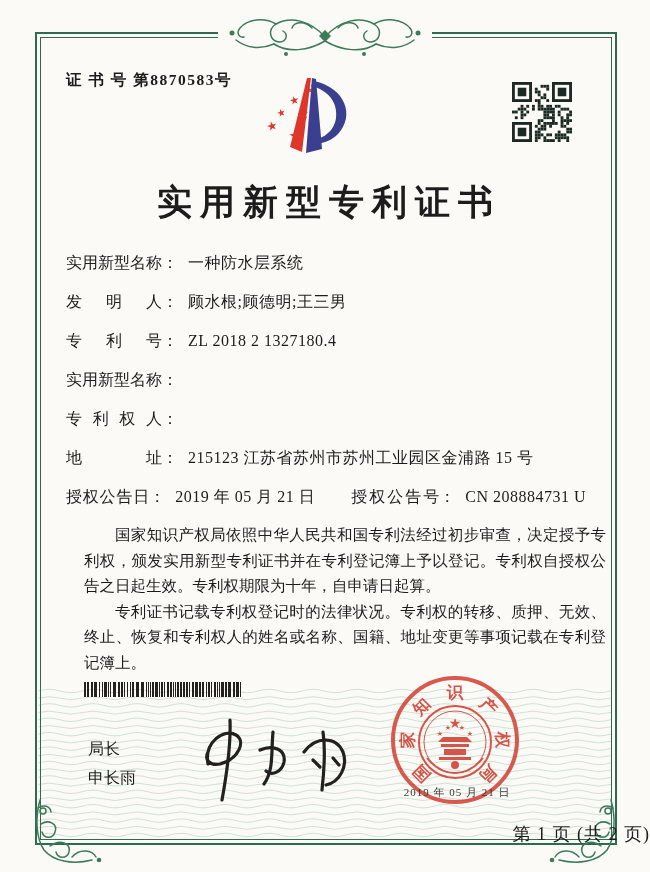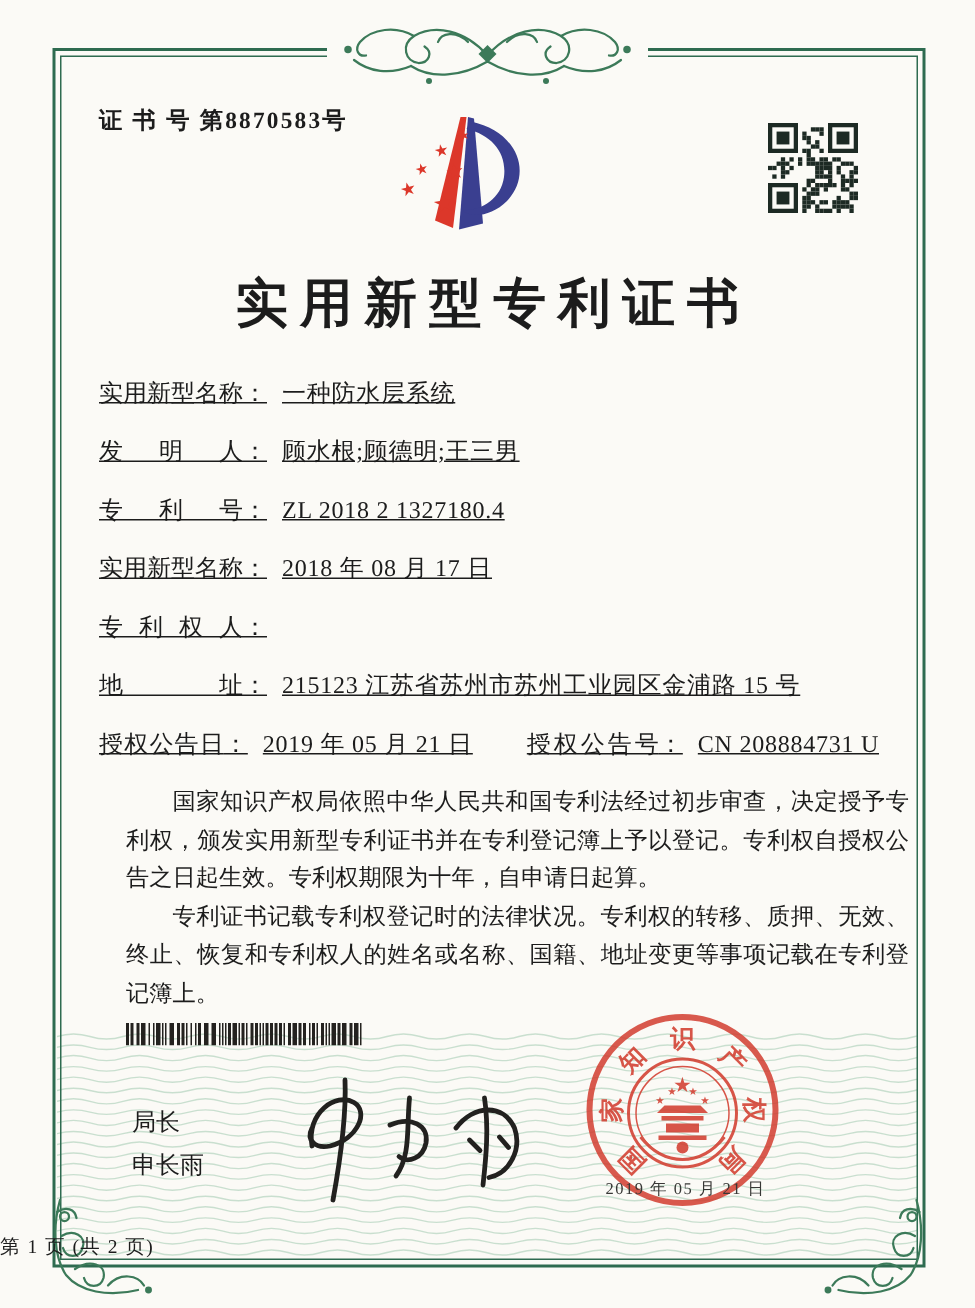--- a/index.html
+++ b/index.html
@@ -28,38 +28,38 @@
   .cert-no{
     position:absolute;left:66px;top:70px;font-size:15.5px;letter-spacing:1.5px;z-index:2;font-weight:bold;
   }
   .logo{position:absolute;left:250px;top:72px;z-index:2;}
   .qr{position:absolute;left:512px;top:82px;z-index:2;}
   .doc-title{
     position:absolute;left:0;top:179px;width:100%;text-align:center;
     font-size:35px;font-weight:bold;letter-spacing:8px;text-indent:8px;z-index:2;
   }
   .fields{position:absolute;left:66px;top:252px;width:520px;z-index:2;font-size:16px;}
-  .frow{display:flex;align-items:baseline;margin-bottom:17px;line-height:22px;white-space:nowrap;text-decoration:underline;}
+  .frow{display:flex;align-items:baseline;margin-bottom:17px;line-height:22px;white-space:nowrap;}
   .flabel{display:inline-block;width:96px;text-align:justify;text-align-last:justify;}
   .fcolon{display:inline-block;margin-right:10px;}
   .fvalue{letter-spacing:.5px;}
   .grant2{margin-left:36px;display:flex;align-items:baseline;}
   .grant2 .flabel{width:88px;}
   .body-text{
     position:absolute;left:64px;top:522px;width:522px;z-index:2;
     font-size:15.5px;line-height:25.5px;text-align:justify;margin-left:20px;
   }
   .body-text p{margin:0;text-indent:2em;}
   .barcode{position:absolute;left:84px;top:682px;z-index:2;}
   .officer{position:absolute;left:88px;top:734px;z-index:2;font-size:16px;line-height:29px;}
   .signature{position:absolute;left:178px;top:708px;z-index:3;}
   .seal{position:absolute;left:387px;top:672px;z-index:3;opacity:.93;}
   .footer{
-    position:absolute;left:0;top:822px;width:100%;text-align:left;
-    font-size:13px;z-index:2;letter-spacing:1px;
+    position:absolute;left:0;top:822px;width:100%;text-align:right;
+    font-size:18px;z-index:2;letter-spacing:1px;
   }
 </style>
 </head>
 <body>
 
 <svg class="waves" id="waves-svg" width="574" height="151">
     <path d="M0 3 q11 -3.4 22 0 t22 0 t22 0 t22 0 t22 0 t22 0 t22 0 t22 0 t22 0 t22 0 t22 0 t22 0 t22 0 t22 0 t22 0 t22 0 t22 0 t22 0 t22 0 t22 0 t22 0 t22 0 t22 0 t22 0 t22 0 t22 0 t22 0" stroke="#bdd8c6" fill="none" stroke-width="0.9" opacity="0.8"></path>
     <path d="M0 10.2 q11 -3 22 0 t22 0 t22 0 t22 0 t22 0 t22 0 t22 0 t22 0 t22 0 t22 0 t22 0 t22 0 t22 0 t22 0 t22 0 t22 0 t22 0 t22 0 t22 0 t22 0 t22 0 t22 0 t22 0 t22 0 t22 0 t22 0 t22 0" stroke="#bdd8c6" fill="none" stroke-width="0.9" opacity="0.8"></path>
     <path d="M0 17.4 q11 -3.4 22 0 t22 0 t22 0 t22 0 t22 0 t22 0 t22 0 t22 0 t22 0 t22 0 t22 0 t22 0 t22 0 t22 0 t22 0 t22 0 t22 0 t22 0 t22 0 t22 0 t22 0 t22 0 t22 0 t22 0 t22 0 t22 0 t22 0" stroke="#bdd8c6" fill="none" stroke-width="0.9" opacity="0.8"></path>
     <path d="M0 24.6 q11 -3 22 0 t22 0 t22 0 t22 0 t22 0 t22 0 t22 0 t22 0 t22 0 t22 0 t22 0 t22 0 t22 0 t22 0 t22 0 t22 0 t22 0 t22 0 t22 0 t22 0 t22 0 t22 0 t22 0 t22 0 t22 0 t22 0 t22 0" stroke="#bdd8c6" fill="none" stroke-width="0.9" opacity="0.8"></path>
@@ -283,21 +283,20 @@
     <span class="fvalue">顾水根;顾德明;王三男</span>
   </div>
   <div class="frow">
     <span class="flabel">专利号</span>
       <span class="fcolon">：</span>
     <span class="fvalue">ZL 2018 2 1327180.4</span>
   </div>
   <div class="frow">
     <span class="flabel">实用新型名称</span>
       <span class="fcolon">：</span>
-    <span class="fvalue">2018 年 08 月 17 日</span>
   </div>
   <div class="frow">
     <span class="flabel">专利权人</span>
       <span class="fcolon">：</span>
   </div>
   <div class="frow">
     <span class="flabel">地址</span>
       <span class="fcolon">：</span>
     <span class="fvalue">215123 江苏省苏州市苏州工业园区金浦路 15 号</span>
   </div>

